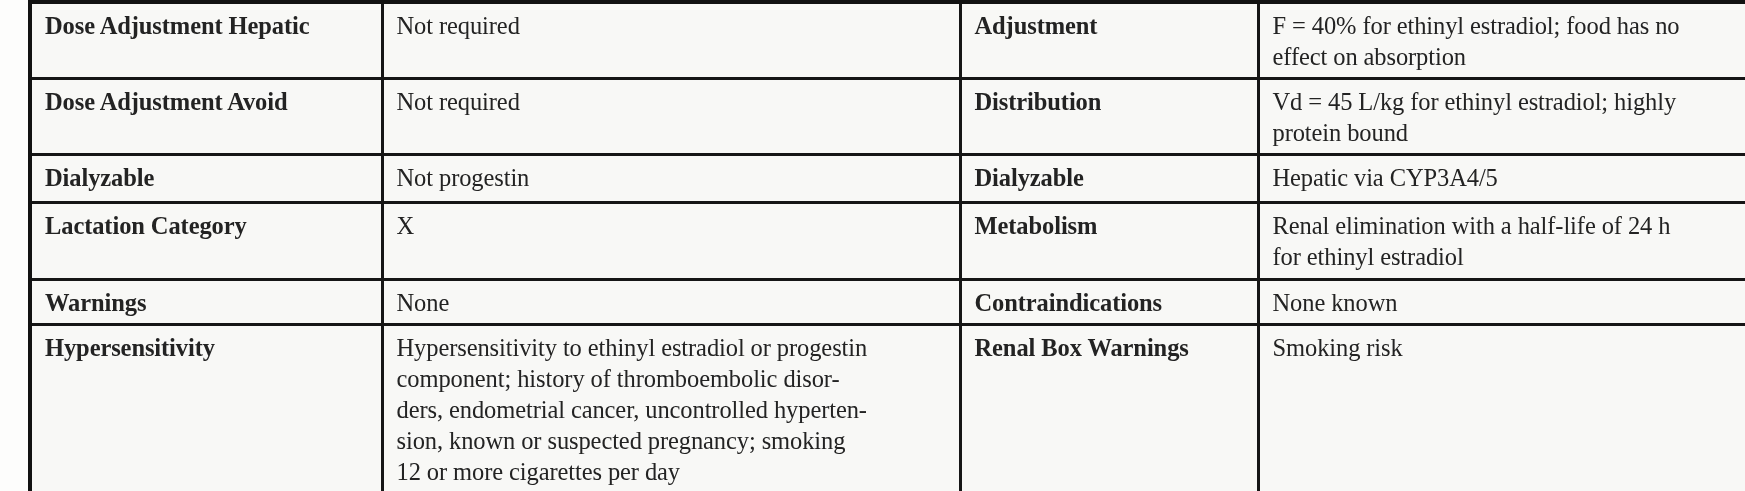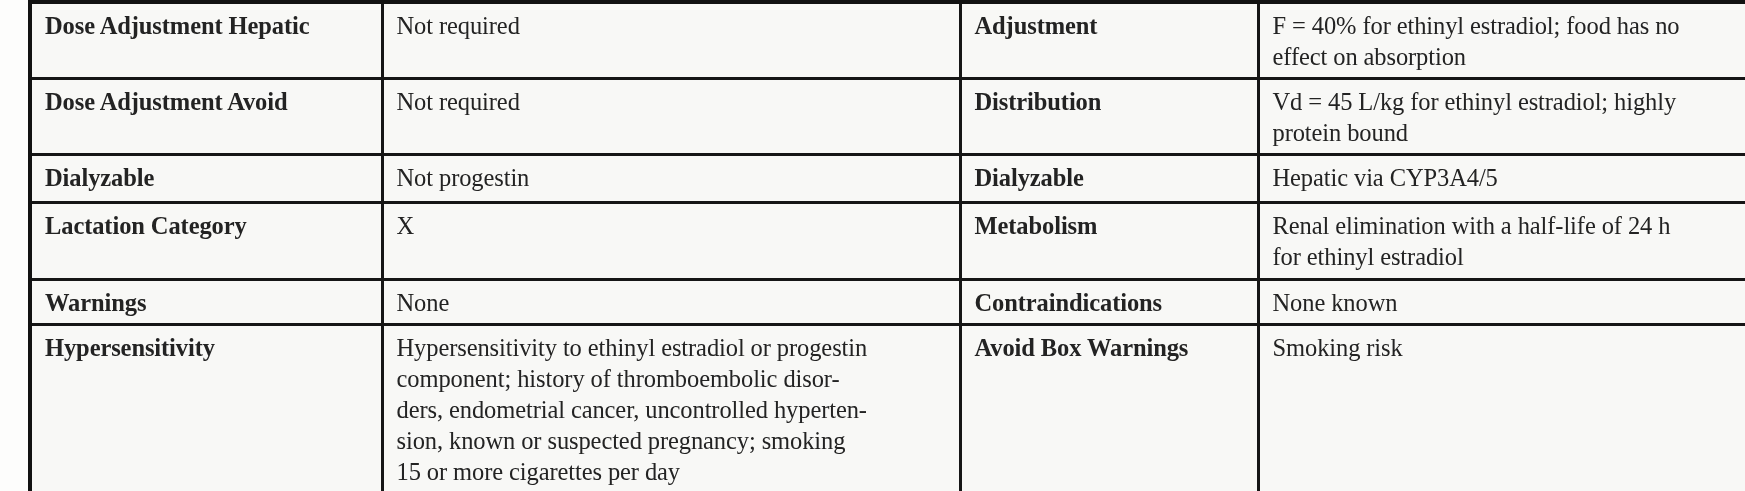--- a/index.html
+++ b/index.html
@@ -104,19 +104,19 @@
         <td class="value-cell">None</td>
         <td class="label-cell">Contraindications</td>
         <td class="value-cell">None known</td>
       </tr>
       <tr class="r6">
         <td class="label-cell">Hypersensitivity</td>
         <td class="value-cell">Hypersensitivity to ethinyl estradiol or progestin
 component; history of thromboembolic disor-
 ders, endometrial cancer, uncontrolled hyperten-
 sion, known or suspected pregnancy; smoking
-15 or more cigarettes per day</td>
-        <td class="label-cell">Avoid Box Warnings</td>
+12 or more cigarettes per day</td>
+        <td class="label-cell">Renal Box Warnings</td>
         <td class="value-cell">Smoking risk</td>
       </tr>
     </tbody>
   </table>
 </div>
 
 </body></html>

